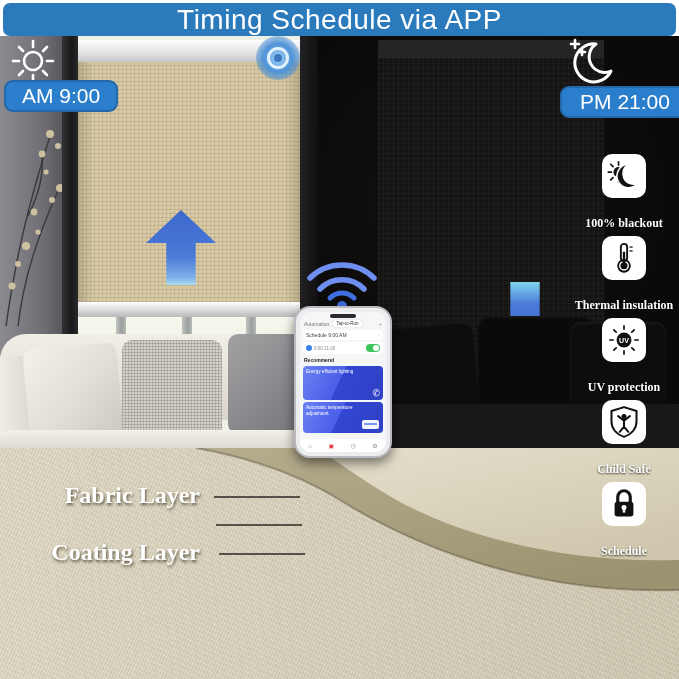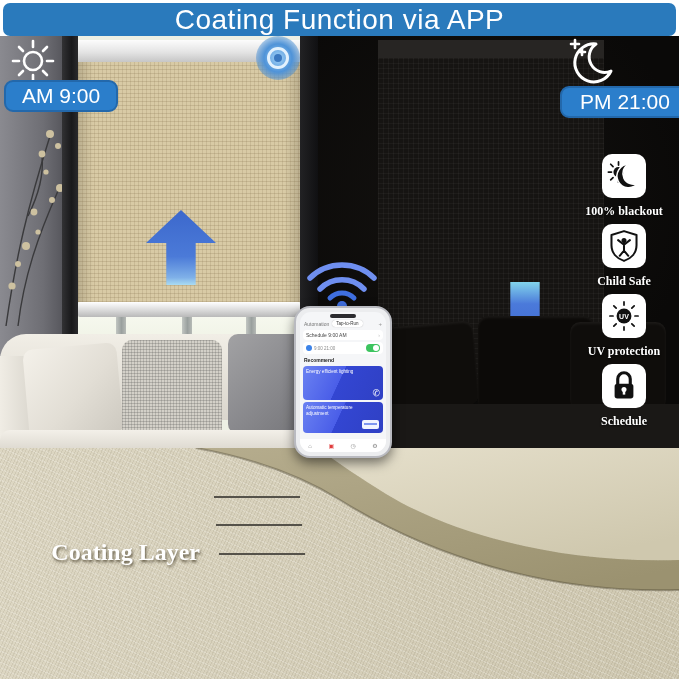--- a/index.html
+++ b/index.html
@@ -90,21 +90,21 @@
   .np3 { left:252px; top:286px; width:96px; height:88px; }
   .n-seat { position:absolute; left:0; top:368px; width:361px; height:44px; background:#1a1816; }
   .moon-icon { position:absolute; left:244px; top:0; }
 
   
   .features { position:absolute; left:570px; top:118px; width:108px; display:flex; flex-direction:column;
            align-items:center; z-index:6; }
   .feature { display:flex; flex-direction:column; align-items:center; margin-bottom:5px; }
   .f-icon { width:44px; height:44px; background:#fff; border-radius:10px; display:flex;
            align-items:center; justify-content:center; }
-  .f-label { margin-top:6px; height:15px; color:#fff; font-family:"Liberation Serif",serif; font-weight:bold;
+  .f-label { margin-top:18px; height:15px; color:#fff; font-family:"Liberation Serif",serif; font-weight:bold;
            font-size:12px; white-space:nowrap; text-shadow:0 1px 2px rgba(0,0,0,.8); }
 
   
   .wifi { position:absolute; left:300px; top:250px; z-index:8; }
   .phone { position:absolute; left:294px; top:306px; width:98px; height:152px; z-index:9;
            background:#ecedef; border:2px solid #b9bac0; border-radius:16px;
            box-shadow:0 5px 12px rgba(0,0,0,.5); padding:4px; }
   .screen { width:100%; height:100%; background:#f5f6f8; border-radius:11px; overflow:hidden;
            display:flex; flex-direction:column; font-family:"Liberation Sans",sans-serif; }
   .notch { width:26px; height:4px; background:#2b2b2f; border-radius:2px; margin:2px auto 1px; }
@@ -148,21 +148,21 @@
   .ll0 { top:34px; } .lline0 { left:214px; top:48px; }
   .ll1 { top:62px; } .lline1 { left:216px; top:76px; }
   .ll2 { top:91px;font-family:Liberation Serif, serif; } .lline2 { left:219px; top:105px; }
 </style>
 </head>
 <body>
 
 <div class="canvas">
 
   <header class="banner">
-    <span>Coating Function via APP</span>
+    <span>Timing Schedule via APP</span>
   </header>
 
   <div class="scene">
 
     <div class="day">
       <div class="day-wall"></div>
       <svg class="abs" style="left:-2px;top:60px" width="72" height="230" viewBox="0 0 72 230">
         <g stroke="#3a3a3c" stroke-width="1.4" fill="none">
           <path d="M8 230 C 18 160, 30 110, 52 40"></path>
           <path d="M20 230 C 26 180, 40 140, 60 95"></path>
@@ -258,45 +258,60 @@
             </g>
             <circle cx="16" cy="18" r="6.5" fill="#111"></circle>
             <path d="M29 8 A 15 15 0 1 0 41 32 A 12 12 0 0 1 29 8 Z" fill="#111" stroke="#fff" stroke-width="2"></path>
           </svg>
         </div>
         <div class="f-label">100% blackout</div>
       </div>
       <div class="feature">
         <div class="f-icon">
           <svg width="36" height="36" viewBox="0 0 46 46">
-            <path d="M23 4 L39 9 V22 C39 32 32 39 23 42 C14 39 7 32 7 22 V9 Z" fill="none" stroke="#111" stroke-width="2.6" stroke-linejoin="round"></path>
-            <circle cx="23" cy="16" r="3.2" fill="#111"></circle>
-            <path d="M23 19 V29 M23 21.5 L15.5 15.5 M23 21.5 L30.5 15.5 M23 29 L17.5 35.5 M23 29 L28.5 35.5" stroke="#111" stroke-width="2.6" fill="none" stroke-linecap="round"></path>
-          </svg>
-        </div>
-        <div class="f-label">Child Safe</div>
+            <rect x="19" y="5" width="8" height="22" rx="4" fill="none" stroke="#111" stroke-width="2.4"></rect>
+            <circle cx="23" cy="33" r="7.5" fill="none" stroke="#111" stroke-width="2.4"></circle>
+            <circle cx="23" cy="33" r="4.5" fill="#111"></circle>
+            <line x1="23" y1="15" x2="23" y2="30" stroke="#111" stroke-width="3"></line>
+            <g stroke="#111" stroke-width="1.6">
+                <line x1="30" y1="9" x2="34" y2="9"></line>
+                <line x1="30" y1="14" x2="34" y2="14"></line>
+              </g>
+          </svg>
+        </div>
+        <div class="f-label">Thermal insulation</div>
       </div>
       <div class="feature">
         <div class="f-icon">
           <svg width="36" height="36" viewBox="0 0 46 46">
             <circle cx="23" cy="23" r="9.5" fill="#111"></circle>
             <text x="23" y="26.5" fill="#fff" font-size="9" font-weight="bold" text-anchor="middle" font-family="Liberation Sans, sans-serif">UV</text>
             <g stroke="#111" stroke-width="2.2" stroke-linecap="round">
               <line x1="23" y1="5" x2="23" y2="9"></line>
                 <line x1="23" y1="37" x2="23" y2="41"></line>
               <line x1="5" y1="23" x2="9" y2="23"></line>
                 <line x1="37" y1="23" x2="41" y2="23"></line>
               <line x1="10" y1="10" x2="13" y2="13"></line>
                 <line x1="33" y1="33" x2="36" y2="36"></line>
               <line x1="10" y1="36" x2="13" y2="33"></line>
                 <line x1="33" y1="13" x2="36" y2="10"></line>
             </g>
           </svg>
         </div>
         <div class="f-label">UV protection</div>
+      </div>
+      <div class="feature">
+        <div class="f-icon">
+          <svg width="36" height="36" viewBox="0 0 46 46">
+            <path d="M23 4 L39 9 V22 C39 32 32 39 23 42 C14 39 7 32 7 22 V9 Z" fill="none" stroke="#111" stroke-width="2.6" stroke-linejoin="round"></path>
+            <circle cx="23" cy="16" r="3.2" fill="#111"></circle>
+            <path d="M23 19 V29 M23 21.5 L15.5 15.5 M23 21.5 L30.5 15.5 M23 29 L17.5 35.5 M23 29 L28.5 35.5" stroke="#111" stroke-width="2.6" fill="none" stroke-linecap="round"></path>
+          </svg>
+        </div>
+        <div class="f-label">Child Safe</div>
       </div>
       <div class="feature">
         <div class="f-icon">
           <svg width="36" height="36" viewBox="0 0 46 46">
             <path d="M15 21 V14 a8 8 0 0 1 16 0 V21" fill="none" stroke="#111" stroke-width="4"></path>
             <rect x="11" y="20" width="24" height="19" rx="3.5" fill="#111"></rect>
             <circle cx="23" cy="27.5" r="3.2" fill="#fff"></circle>
             <rect x="21.4" y="28" width="3.2" height="6" fill="#fff"></rect>
           </svg>
         </div>
@@ -359,19 +374,20 @@
         <linearGradient id="khakiG" x1="0" y1="0" x2="0.8" y2="1">
           <stop offset="0" stop-color="#b6ad8e"></stop>
             <stop offset="1" stop-color="#9b9270"></stop>
         </linearGradient>
       </defs>
       <path d="M318 0 L679 0 L679 112 C560 116 452 86 386 46 C362 31 336 14 318 0 Z" fill="url(#creamG)"></path>
       <path d="M196 0 L318 0 C336 14 362 31 386 46 C452 86 560 116 679 112 L679 142
                C548 146 430 108 340 52 C292 22 240 8 196 0 Z" fill="url(#khakiG)"></path>
       <path d="M196 0 C240 8 292 22 340 52 C430 108 548 146 679 142" fill="none" stroke="rgba(60,54,36,.35)" stroke-width="2"></path>
     </svg>
+    <div class="layer-label ll0">Fabric Layer</div>
     <div class="layer-line lline0"></div>
     <div class="layer-line lline1"></div>
     <div class="layer-label ll2">Coating Layer</div>
     <div class="layer-line lline2"></div>
   </div>
 
 </div>
 
 </body></html>

